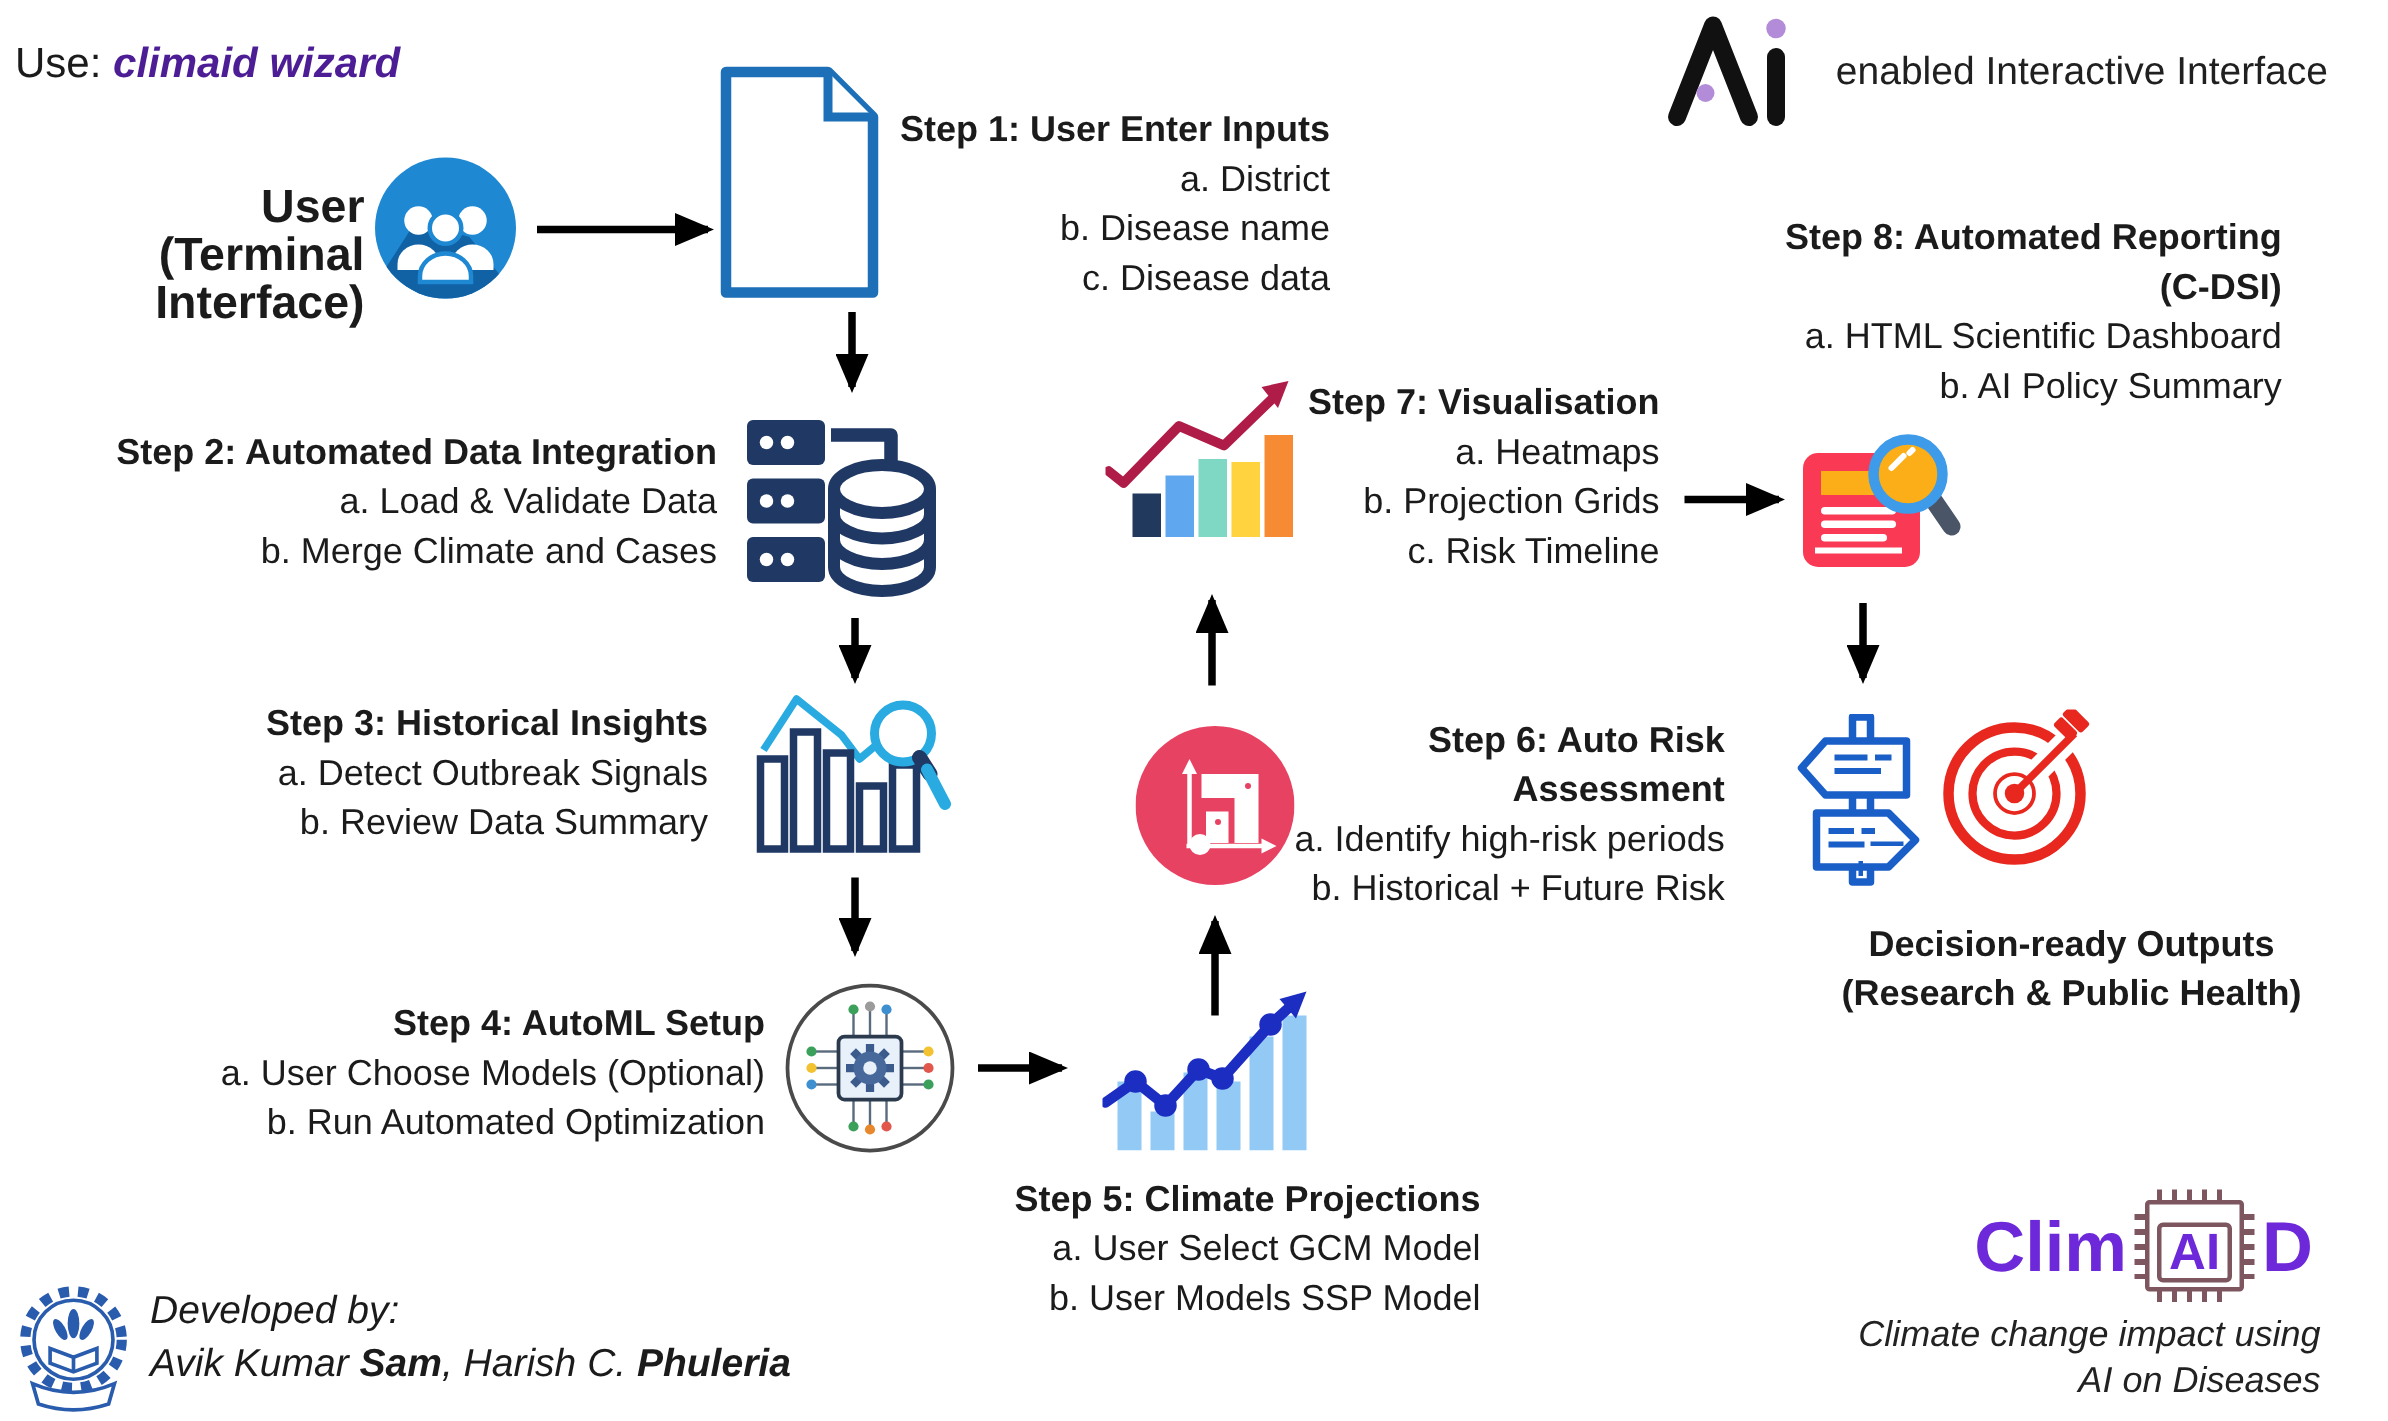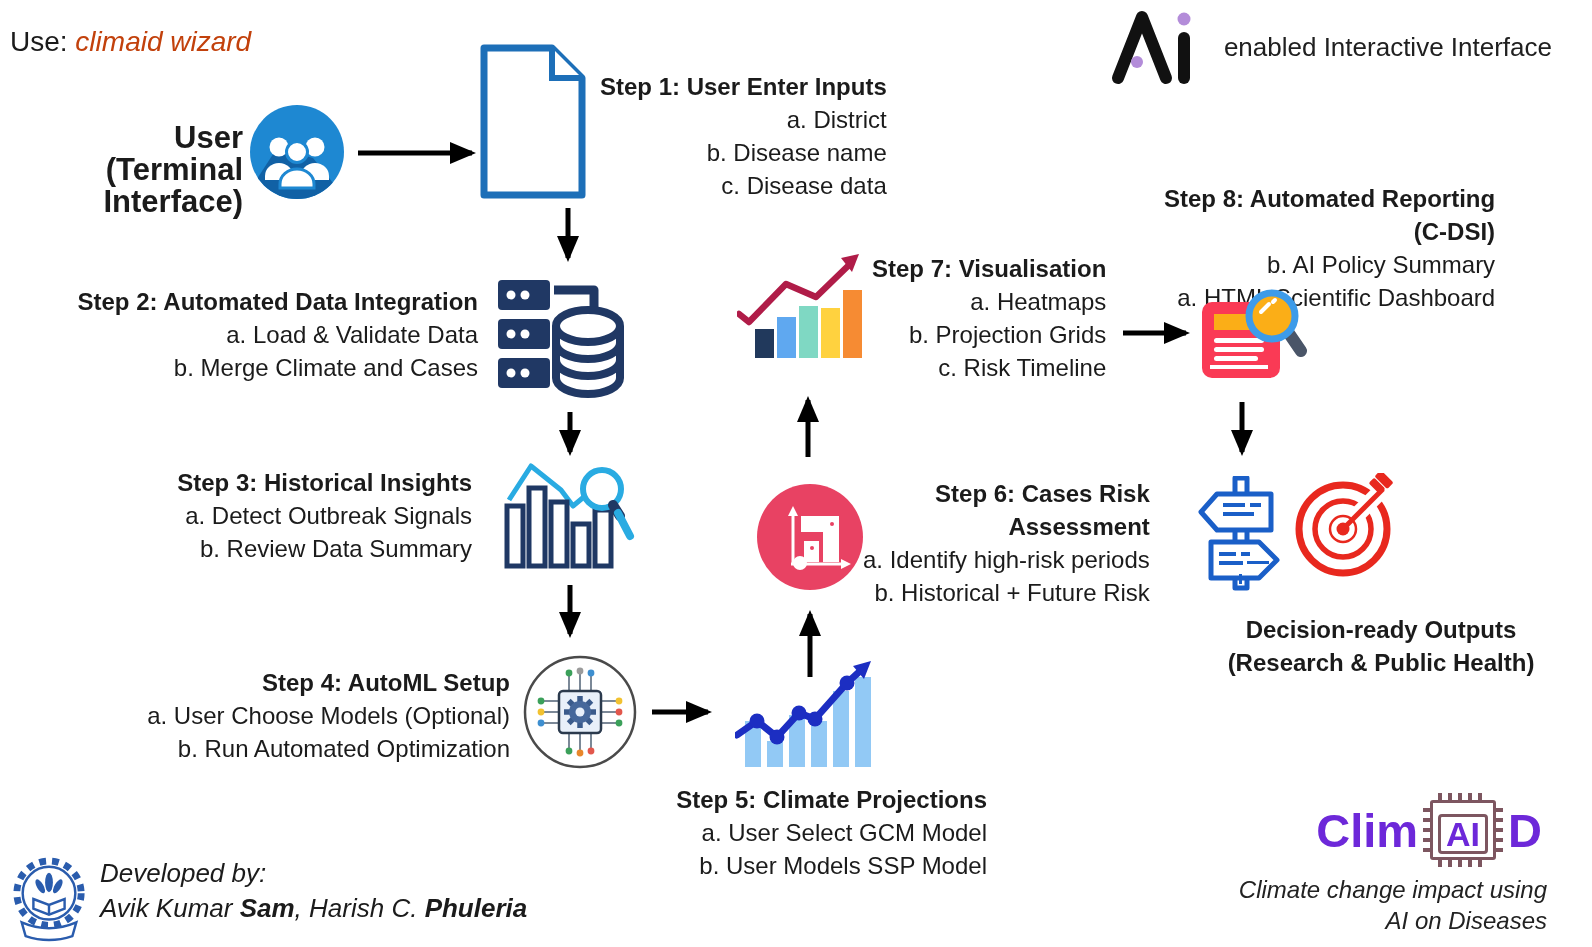--- a/index.html
+++ b/index.html
@@ -5,21 +5,21 @@
   html,body{margin:0;padding:0;background:#fff;}
   .canvas{position:relative;width:1592px;height:947px;background:#ffffff;overflow:hidden;
           font-family:"Liberation Sans",sans-serif;color:#1b1b1b;}
   .abs{position:absolute;}
   .step{font-size:24px;line-height:33px;white-space:nowrap;text-align:right;}
   .step .t{font-weight:700;}
   .ra{text-align:right;}
   .ca{}
   .bold{font-weight:700;}
   .use-line{font-size:28px;}
-  .use-app{font-weight:400;font-style:italic;color:#c2410c;}
+  .use-app{font-weight:700;font-style:italic;color:#4c1d95;}
   .ai-tagline{font-size:26px;color:#202020;}
   .user-label{font-size:31px;font-weight:700;line-height:32px;text-align:right;}
   .outputs{font-size:24px;font-weight:700;line-height:33px;text-align:center;white-space:nowrap;}
   .credits{font-style:italic;font-size:26px;line-height:35px;white-space:nowrap;}
   .brand-logo{display:flex;align-items:center;font-weight:700;font-size:47px;color:#6d28d9;}
   .chip{display:inline-block;position:relative;border:3.5px solid #7D5660;border-radius:3px;
         padding:3px 5px;margin:0 12px;line-height:1;}
   .chip-inner{display:inline-block;border:3px solid #7D5660;border-radius:4px;padding:0 5px;font-size:34px;}
   .pin{position:absolute;}
   .pin-t{left:5px;right:5px;top:-10px;height:8px;background:repeating-linear-gradient(90deg,#7D5660 0 3.5px,transparent 3.5px 10px);}
@@ -233,21 +233,21 @@
     <g stroke="#fff" stroke-width="3">
       <line x1="36" y1="80" x2="36" y2="28"></line>
       <line x1="34" y1="80" x2="86" y2="80"></line>
     </g>
     <g fill="#E84263">
       <circle cx="75" cy="40" r="2"></circle>
       <circle cx="55" cy="64" r="2"></circle>
     </g>
   </svg>
   <div class="abs step" style="left:863px;top:477px;">
-    <div class="t">Step 6: Cases Risk</div>
+    <div class="t">Step 6: Auto Risk</div>
     <div class="t">Assessment</div>
     <div>a. Identify high-risk periods</div>
     <div>b. Historical + Future Risk</div>
   </div>
 
   <svg class="abs" style="left:737px;top:252px;" width="132" height="114" viewBox="0 0 132 114">
     <rect x="18" y="77" width="19" height="29" fill="#21395C"></rect>
     <rect x="40" y="65" width="19" height="41" fill="#5FA8F0"></rect>
     <rect x="62" y="54" width="19" height="52" fill="#7FD8C3"></rect>
     <rect x="84" y="56" width="19" height="50" fill="#FFD23F"></rect>
@@ -255,25 +255,25 @@
     <polyline points="2,62 12,70 49,32 79,45 112,13" fill="none" stroke-width="6.5" stroke-linejoin="round" stroke-linecap="round" stroke="#B01C48"></polyline>
     <path d="M122 2 L104 6 L115 20 Z" fill="#B01C48"></path>
   </svg>
   <div class="abs step" style="left:872px;top:252px;">
     <div class="t">Step 7: Visualisation</div>
     <div>a. Heatmaps</div>
     <div>b. Projection Grids</div>
     <div>c. Risk Timeline</div>
   </div>
 
-  <div class="abs step" style="left:1164px;top:142px;margin-top:40px;">
+  <div class="abs step" style="left:1190px;top:142px;">
     <div class="t">Step 8: Automated Reporting</div>
     <div class="t">(C-DSI)</div>
+    <div>a. HTML Scientific Dashboard</div>
     <div>b. AI Policy Summary</div>
-    <div>a. HTML Scientific Dashboard</div>
   </div>
   <svg class="abs" style="left:1198px;top:280px;" width="112" height="112" viewBox="0 0 112 112">
     <rect x="4" y="22" width="78" height="76" rx="10" fill="#FA3A55"></rect>
     <line x1="12" y1="87" x2="70" y2="87" stroke="#fff" stroke-width="4"></line>
     <rect x="16" y="34" width="46" height="16" fill="#FBAE17"></rect>
     <g fill="#fff">
       <rect x="16" y="58" width="50" height="5" rx="2.5"></rect>
       <rect x="16" y="67" width="50" height="5" rx="2.5"></rect>
       <rect x="16" y="76" width="44" height="5" rx="2.5"></rect>
     </g>

